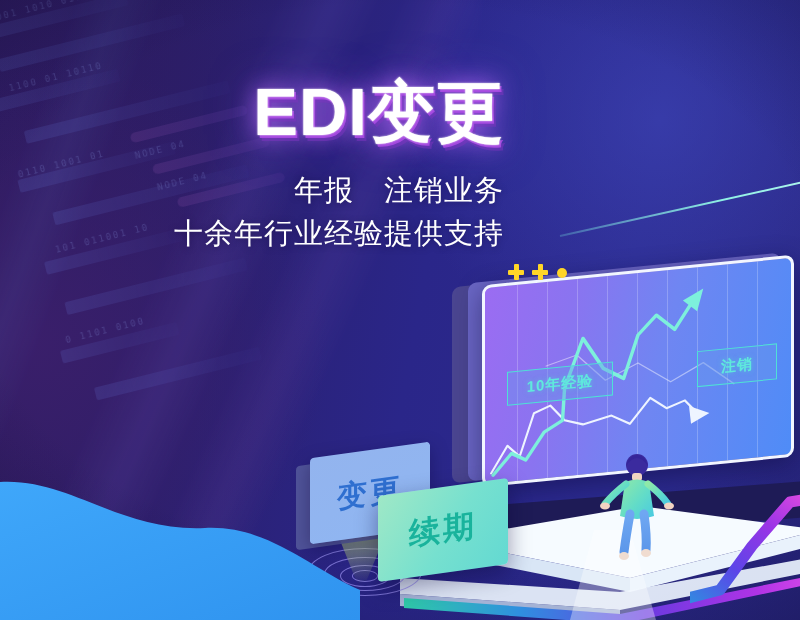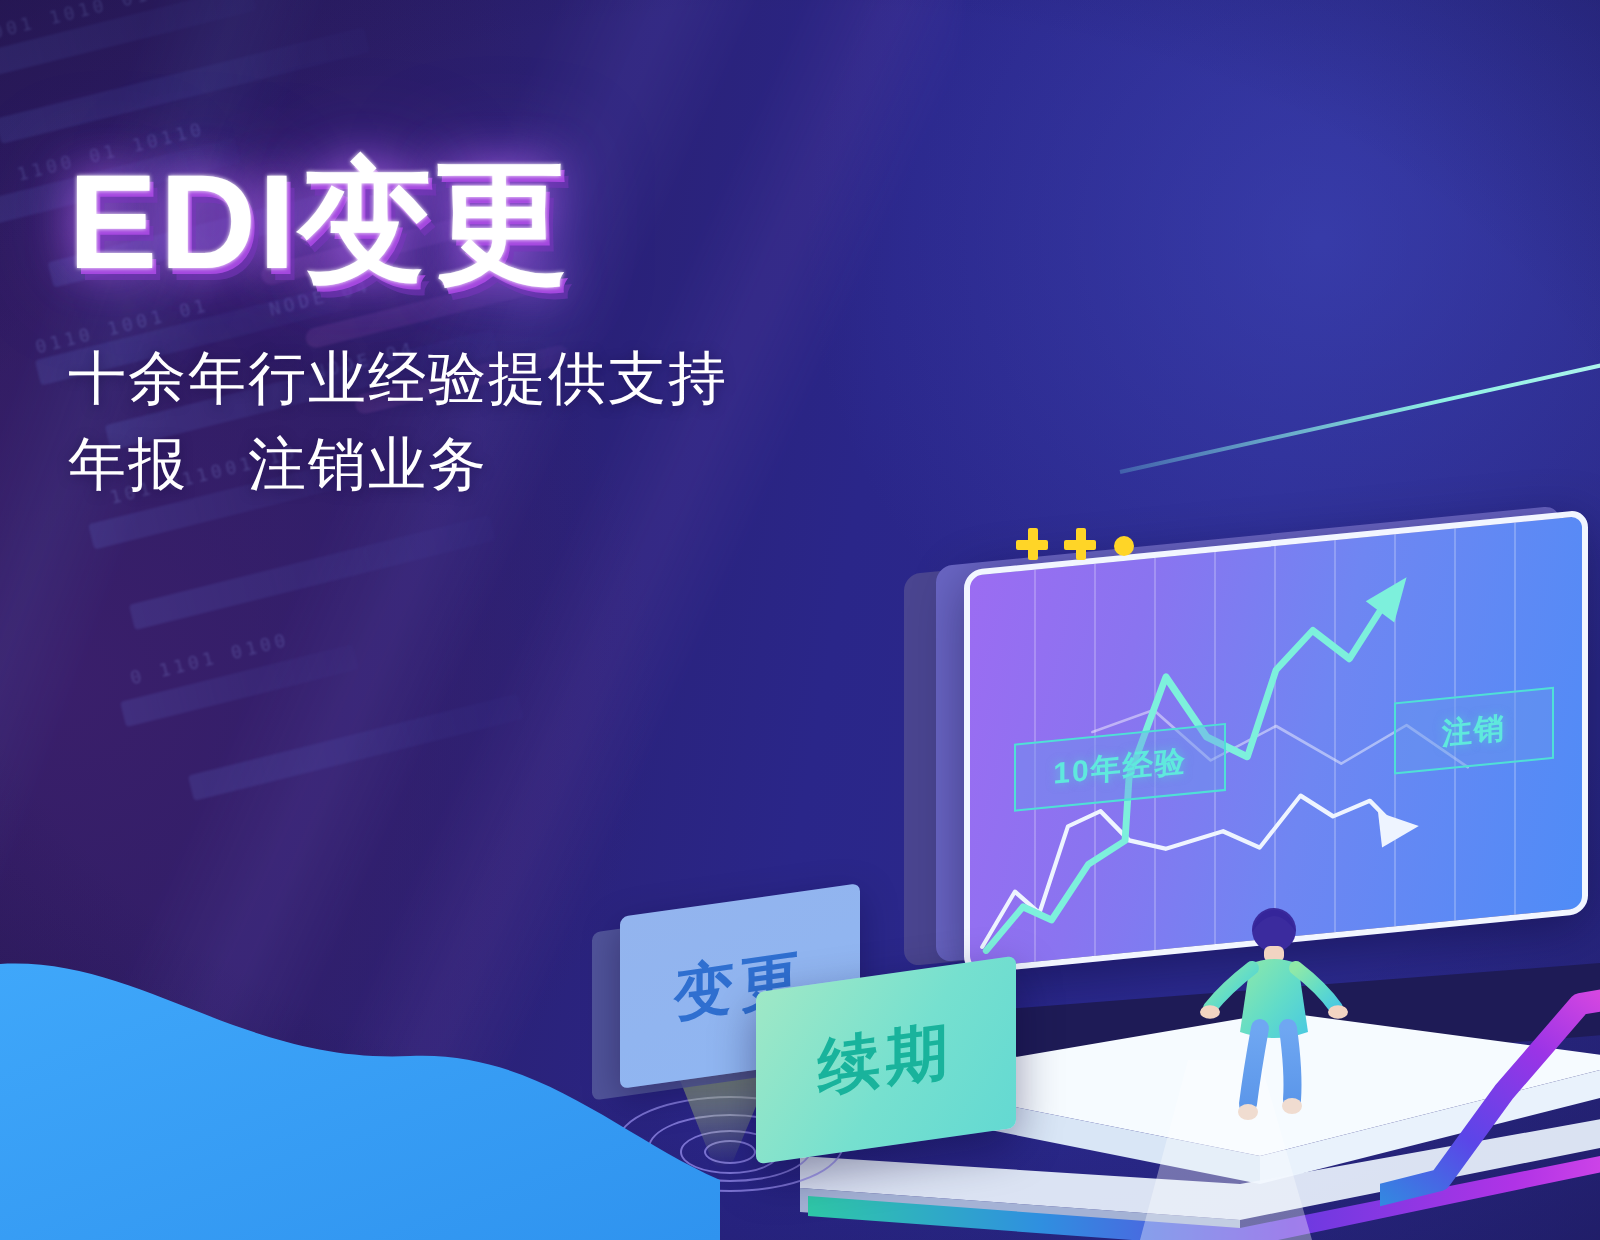--- a/index.html
+++ b/index.html
@@ -55,21 +55,21 @@
   .bg-glow-r{
     position:absolute;right:-120px;top:-140px;width:520px;height:520px;
     background:radial-gradient(circle, rgba(70,80,200,.45) 0%, rgba(42,40,133,0) 70%);
   }
   .bg-vignette{
     position:absolute;inset:0;
     background:radial-gradient(ellipse 95% 80% at 50% 45%, rgba(0,0,0,0) 55%, rgba(12,8,45,.45) 100%);
   }
 
   
-  .copy{position:absolute;left:34px;top:78px;width:470px;}
+  .copy{position:absolute;left:34px;top:78px;width:470px;text-align:right;}
   .title{
     font-size:67px;font-weight:bold;line-height:1;color:#ffffff;
     letter-spacing:1px;
     text-shadow:
       0 0 2px #ffffff,
       2px 3px 0 rgba(168,74,226,.95),
       4px 6px 0 rgba(122,52,190,.55),
       0 0 22px rgba(196,112,255,.85),
       0 0 46px rgba(150,80,255,.55);
     white-space:nowrap;
@@ -213,22 +213,22 @@
     <div class="code" style="left:120px;top:196px;">NODE 04</div>
     <div class="code" style="left:134px;top:232px;">NODE 04</div>
   </div>
 
   <div class="bg-glow-r"></div>
   <div class="bg-vignette"></div>
 
   <div class="copy">
     <div class="title">EDI变更</div>
     <div class="sub">
+      <div class="sub-line">年报　注销业务</div>
       <div class="sub-line">十余年行业经验提供支持</div>
-      <div class="sub-line">年报　注销业务</div>
     </div>
   </div>
 
   <div class="thinline"></div>
 
   <div class="monitor">
 
     <div class="mon-back2"></div>
     <div class="mon-back1"></div>
 

